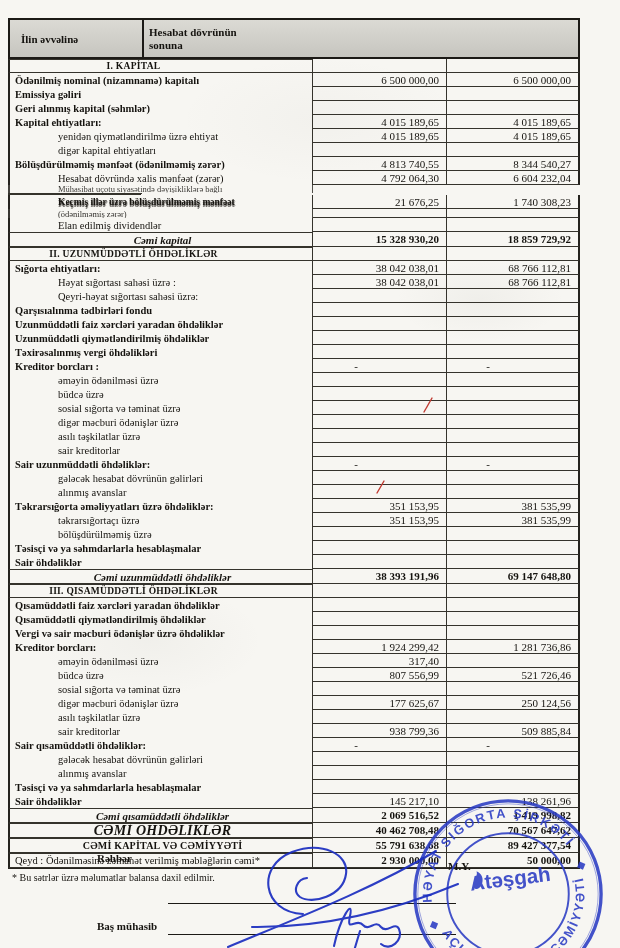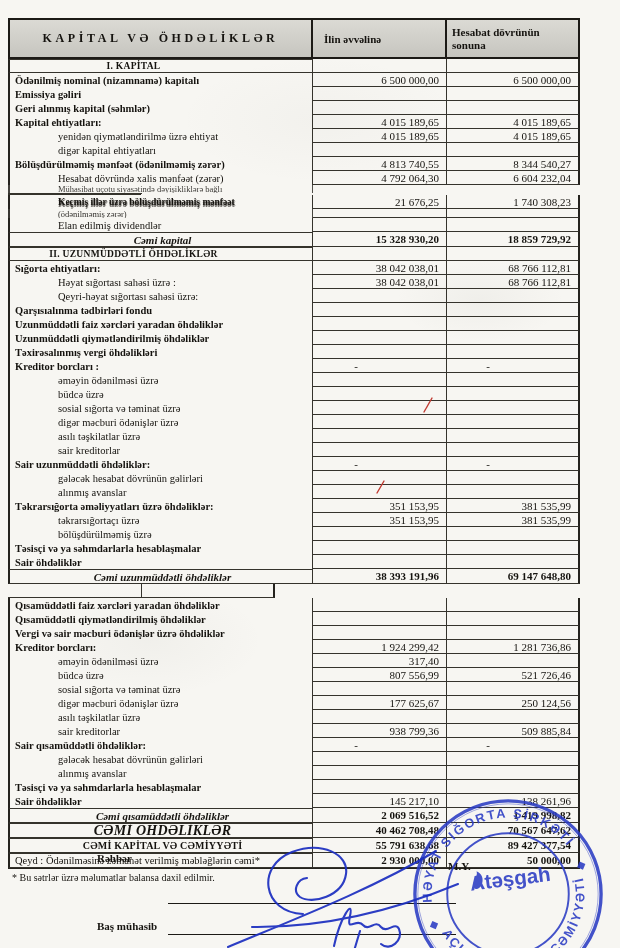--- a/index.html
+++ b/index.html
@@ -52,21 +52,20 @@
   .overlay{position:absolute;inset:0;pointer-events:none;}
   .stampwrap{position:absolute;left:410px;top:796px;width:196px;height:196px;pointer-events:none;opacity:.88;}
 </style>
 </head>
 <body>
 
 <div class="page">
 
   <div class="tbl">
     <div class="thead">
-      <div class="th title">KAPİTAL VƏ ÖHDƏLİKLƏR</div>
       <div class="th c1">İlin əvvəlinə</div>
       <div class="th c2">Hesabat dövrünün sonuna</div>
     </div>
     <div class="rows">
         <div class="r sec lined">
           <div class="c lab">I. KAPİTAL</div>
           <div class="c val v1 empty"></div>
           <div class="c val v2 empty"></div>
         </div>
         <div class="r item">
@@ -248,20 +247,21 @@
           <div class="c lab">Sair öhdəliklər</div>
           <div class="c val v1 empty"></div>
           <div class="c val v2 empty"></div>
         </div>
         <div class="r tot lined">
           <div class="c lab">Cəmi uzunmüddətli öhdəliklər</div>
           <div class="c val v1">38 393 191,96</div>
           <div class="c val v2">69 147 648,80</div>
         </div>
         <div class="r sec lined">
+          <div class="c lab">III. QISAMÜDDƏTLİ ÖHDƏLİKLƏR</div>
           <div class="c val v1 empty"></div>
           <div class="c val v2 empty"></div>
         </div>
         <div class="r item">
           <div class="c lab">Qısamüddətli faiz xərcləri yaradan öhdəliklər</div>
           <div class="c val v1 empty"></div>
           <div class="c val v2 empty"></div>
         </div>
         <div class="r item">
           <div class="c lab">Qısamüddətli qiymətləndirilmiş öhdəliklər</div>

